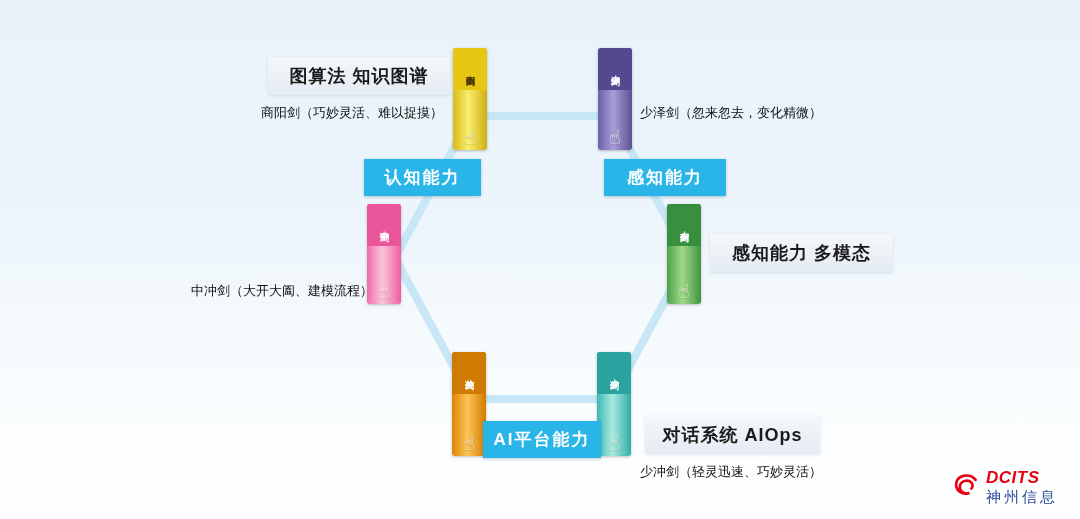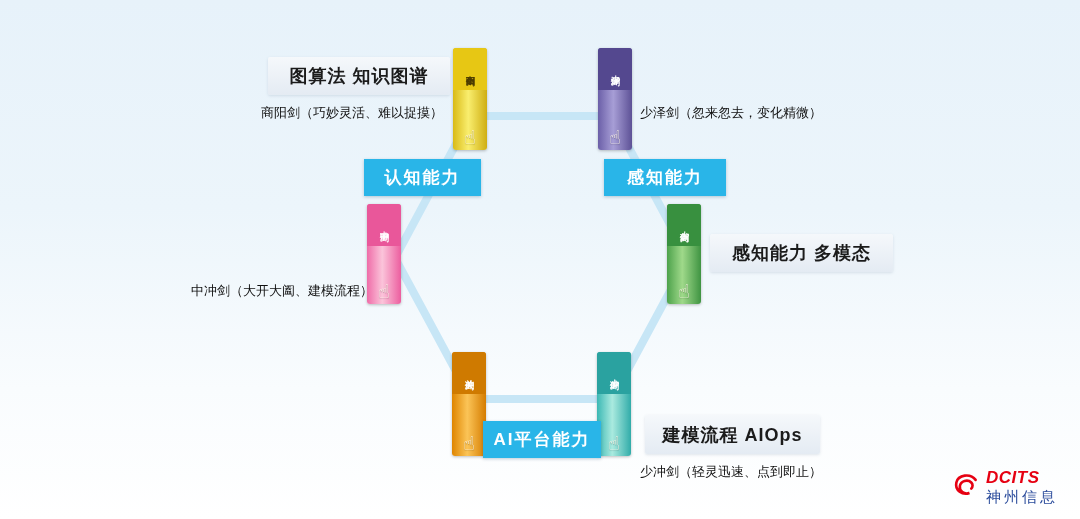--- a/index.html
+++ b/index.html
@@ -114,23 +114,23 @@
         <span class="name">少冲剑</span>
       </div>
     <div class="hand">☝</div>
   </div>
   <div class="cap-box" style="left:483px;top:384px;width:118px;height:37px;margin-top:37px;">
       <span>AI平台能力</span>
     </div>
 
 
   <div class="title-box" style="left:645px;top:415px;width:175px;height:39px;">
-      <span>建模流程 AIOps</span>
+      <span>对话系统 AIOps</span>
     </div>
-  <div class="desc" style="left:611px;top:463px;width:240px;">少冲剑（轻灵迅速、点到即止）</div>
+  <div class="desc" style="left:611px;top:463px;width:240px;">少冲剑（轻灵迅速、巧妙灵活）</div>
 
   <div class="logo">
     <svg width="28" height="28" viewBox="0 0 32 32">
       <path d="M27 9 C21 1 7 3 5 12 C3 21 12 27 20 24 C14 26 8 22 9 16 C10 10 18 8 22 12 C24 14 24 17 22 19" fill="none" stroke="#e60012" stroke-width="3" stroke-linecap="round"></path>
     </svg>
     <div class="logo-text">
       <div class="logo-brand">DCITS</div>
       <div class="logo-company">神州信息</div>
     </div>
   </div>

